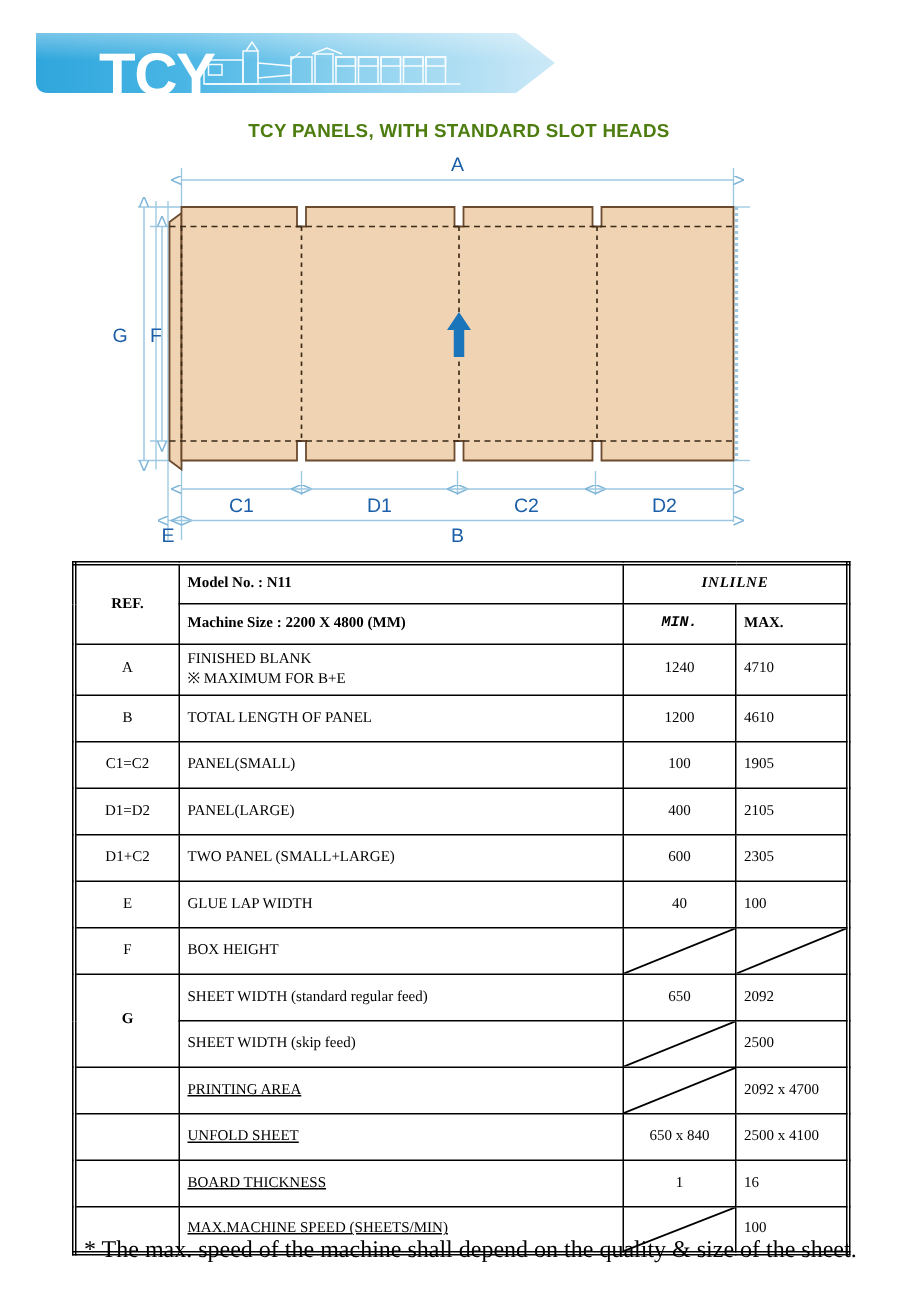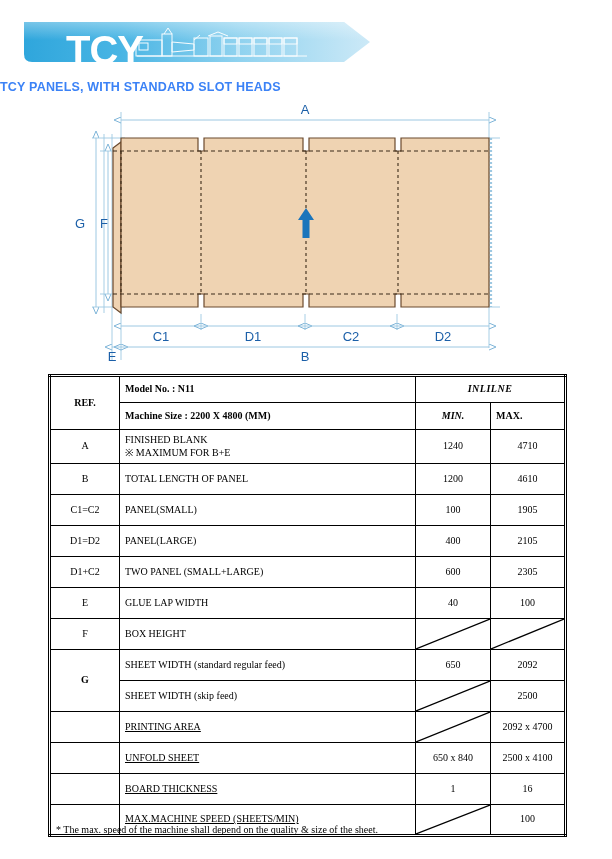--- a/index.html
+++ b/index.html
@@ -30,25 +30,26 @@
     color: #ffffff;
     line-height: 1;
     user-select: none;
     text-align: center;
   }
 
   #doc-title {
     position: absolute;
     left: 0; top: 80px;
     width: 612px;
+    text-align: center;
     font-family: "Liberation Sans", sans-serif;
     font-weight: bold;
     font-size: 12.5px;
     letter-spacing: 0.2px;
-    color: #3b82f6;
+    color: #4d7c0f;
   }
 
   
   #diagram {
     position: absolute;
     left: 0; top: 98px;
     width: 612px; height: 270px;
   }
   #diagram svg { display: block; }
 
@@ -70,25 +71,25 @@
     font-size: 10px;
     color: #000;
     padding: 3px 5px;
     vertical-align: middle;
     line-height: 1.25;
     position: relative;
   }
   .col-ref   { width: 70px;  text-align: center; }
   .col-desc  { width: 296px; text-align: left; }
   .col-min   { width: 75px;  text-align: center; }
-  .col-max   { width: 75px;  text-align: center; }
+  .col-max   { width: 75px;  text-align: left; }
 
   .hdr-bold   { font-weight: bold; font-size: 10.5px; }
   .hdr-italic { font-style: italic; font-weight: bold; font-size: 12px; text-align: center; letter-spacing: .5px;}
-  .minmax-min { font-style: italic; font-weight: bold; font-size: 11px; text-align: center; }
+  .minmax-min { font-style: italic; font-weight: bold; font-size: 11px; text-align: center; font-family: Liberation Mono, monospace; }
   .minmax-max { font-weight: bold; font-size: 11px; text-align: left; }
   .ref-label  { text-align: center; font-size: 11px; }
   .ref-bold   { text-align: center; font-size: 11.5px; font-weight: bold; }
   .desc-indent { padding-left: 16px; text-decoration: underline; }
 
   .row-tall   { height: 34px; }
   .row-std    { height: 31px; }
   .row-hdr    { height: 27px; }
 
   
@@ -97,21 +98,21 @@
     left: 0; top: 0; right: 0; bottom: 0;
     pointer-events: none;
   }
   .slash svg { width: 100%; height: 100%; display:block; }
 
   
   #footnotes {
     position: absolute;
     left: 56px; top: 822px;
     width: 520px;
-    font-size: 10px;
+    font-size: 16px;
     color: #000;
     line-height: 1.55;
   }
   #footnotes div { white-space: nowrap; }
 </style>
 </head>
 <body>
 
 <div id="banner">
   <svg width="400" height="56" viewBox="0 0 400 56" xmlns="http://www.w3.org/2000/svg">

